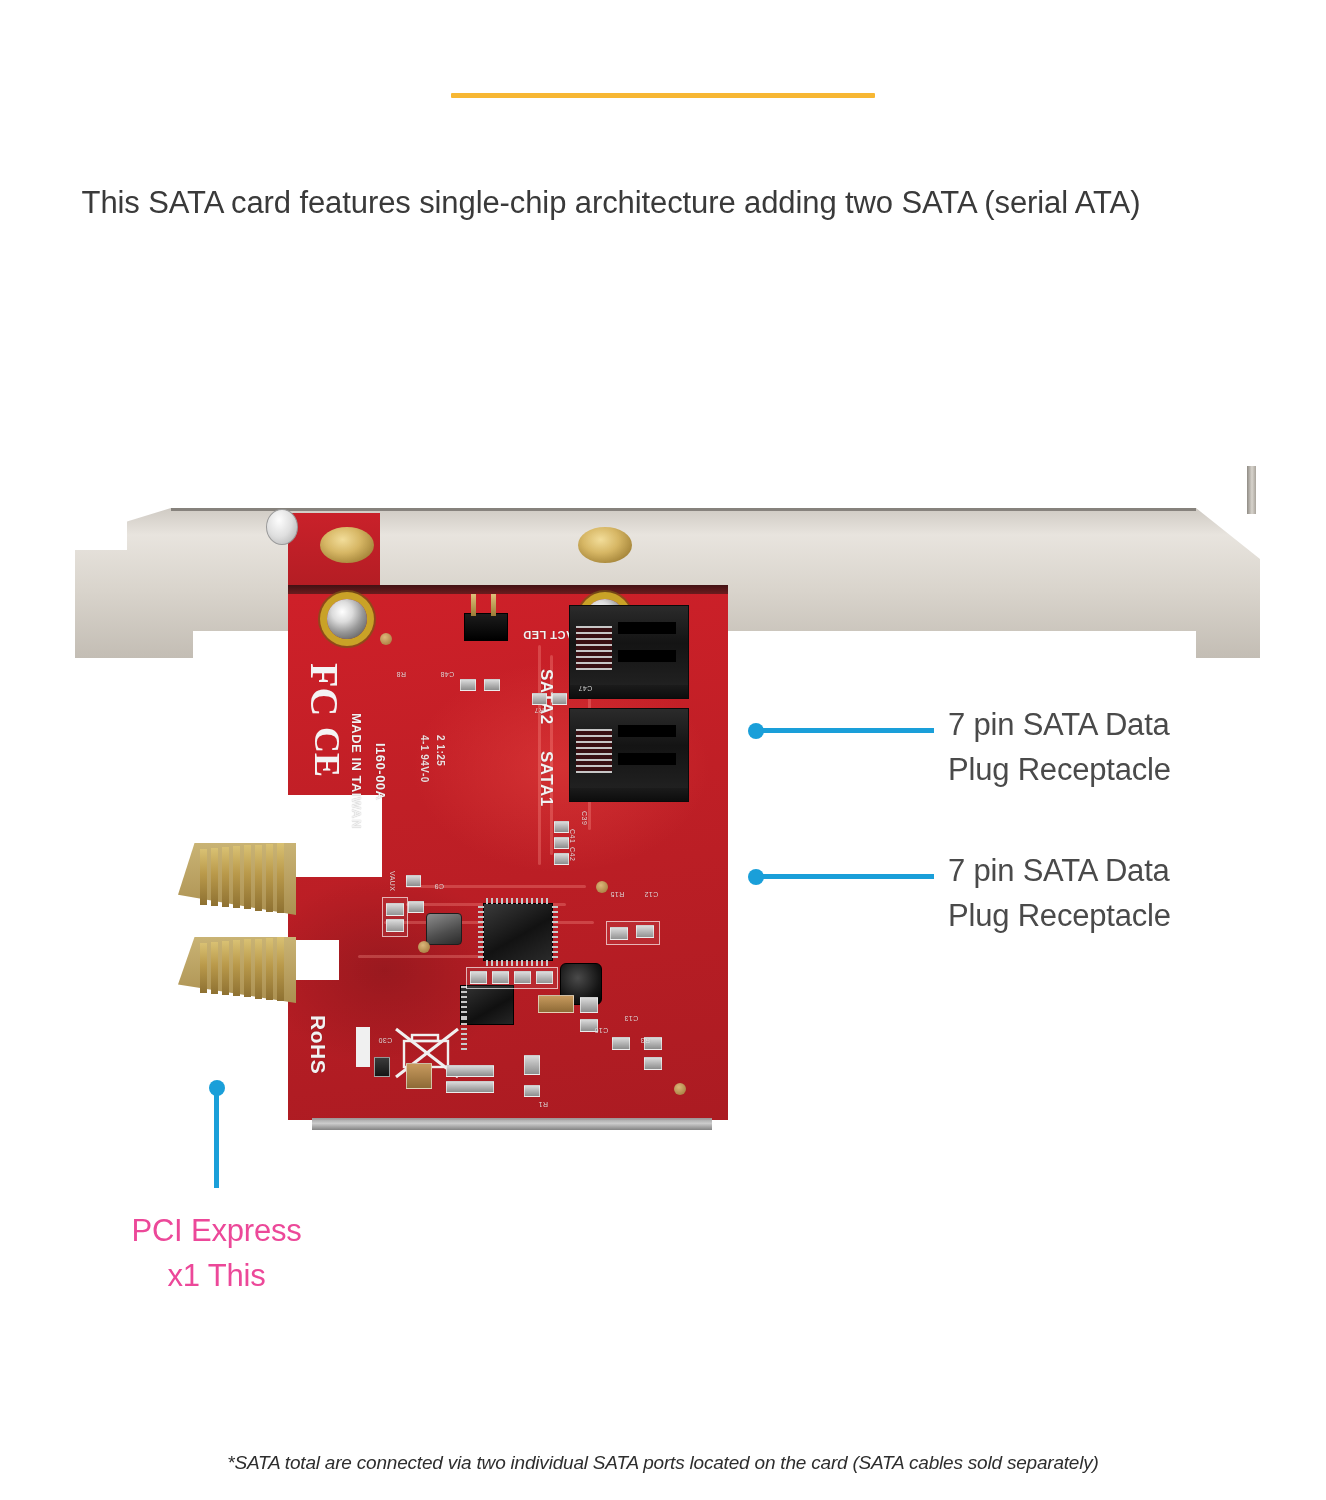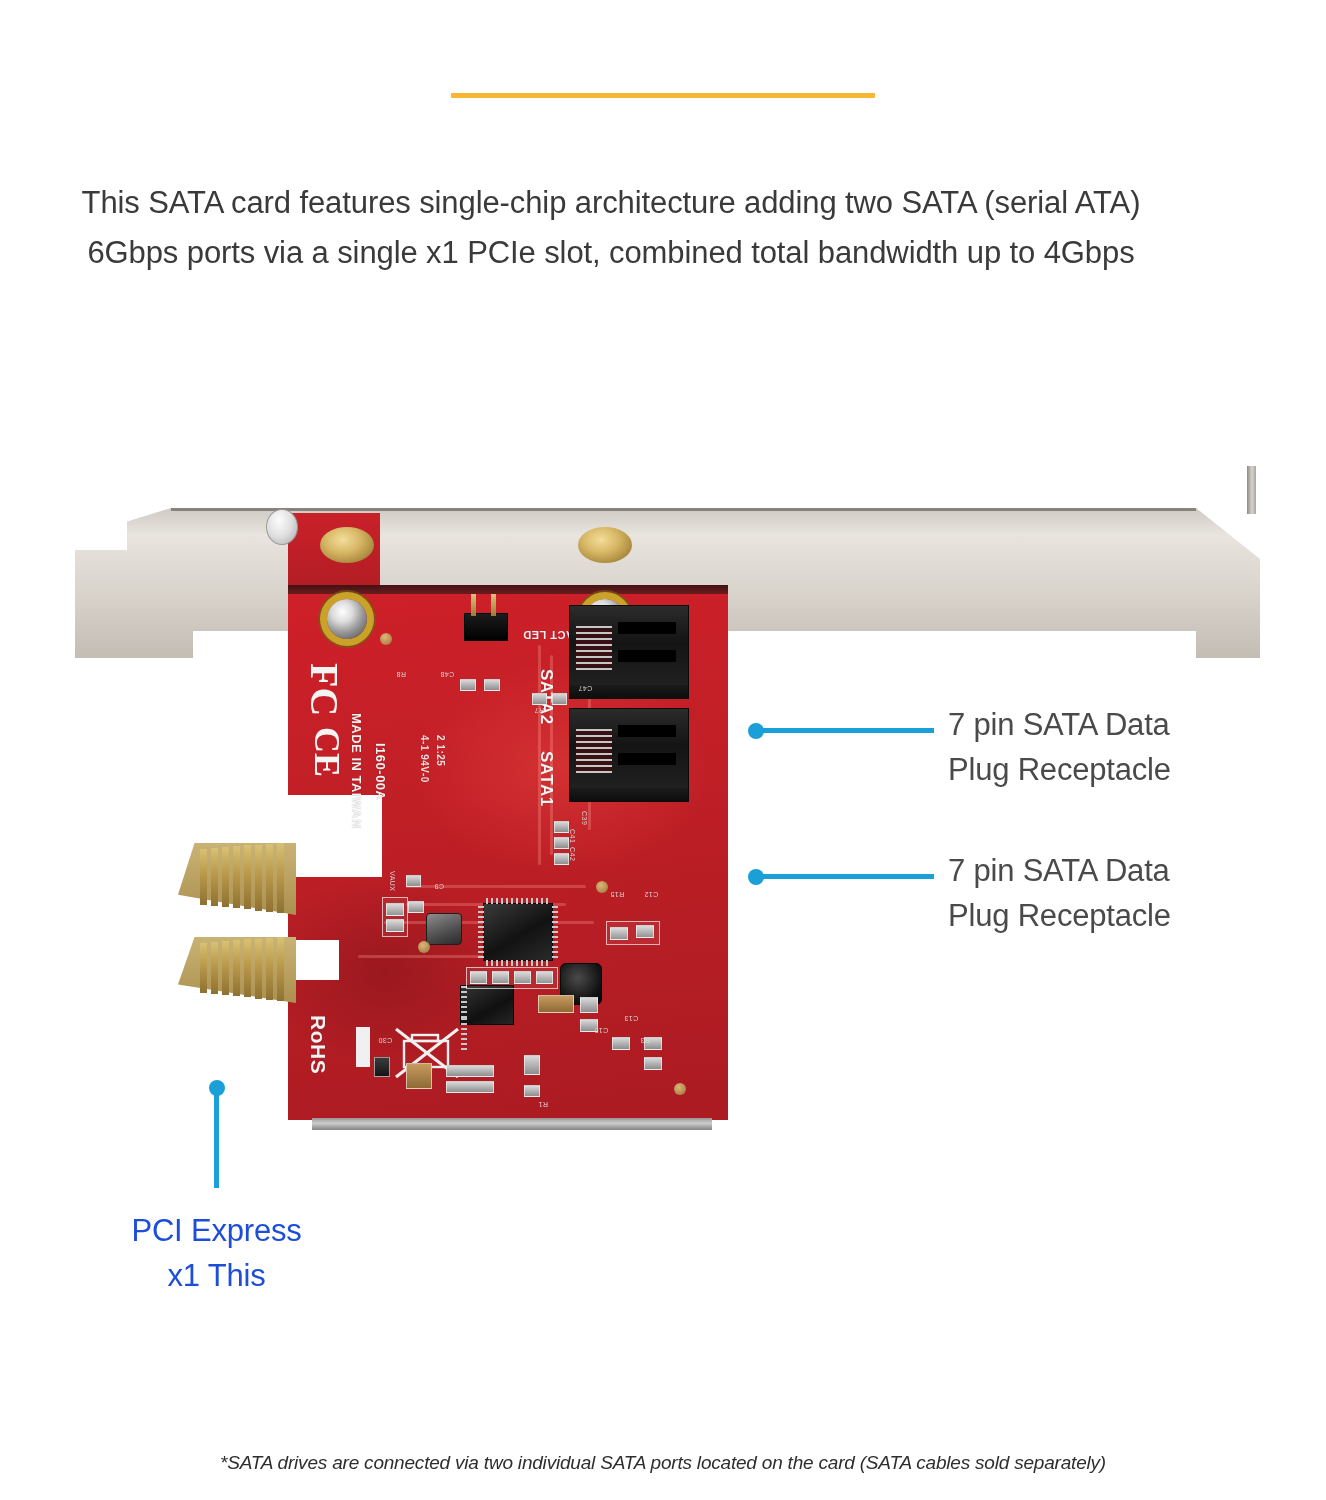--- a/index.html
+++ b/index.html
@@ -49,21 +49,21 @@
   }
   .callout-v{position:absolute;}
   .callout-v .line{
     position:absolute;left:0;top:8px;width:5px;background:#1a9fd9;
   }
   .callout-v .dot{
     position:absolute;left:-5px;top:0;width:16px;height:16px;
     border-radius:50%;background:#1a9fd9;
   }
   .callout-v .label{
-    position:absolute;font-size:31px;font-weight:300;color:#1d4ed8;
+    position:absolute;font-size:31px;font-weight:300;color:#ec4899;
     line-height:45px;white-space:nowrap;text-align:center;letter-spacing:-0.2px;
   }
 
   
   .product{position:absolute;left:0;top:430px;width:1326px;height:790px;}
 
   
   .bracket{
     position:absolute;left:75px;top:78px;width:1185px;height:150px;
   }
@@ -230,21 +230,20 @@
 </style>
 </head>
 <body>
 
 <div class="page">
 
   <div class="rule"></div>
 
   <div class="subtitle">
     <div>This SATA card features single-chip architecture adding two SATA (serial ATA)</div>
-    <div>6Gbps ports via a single x1 PCIe slot, combined total bandwidth up to 4Gbps</div>
   </div>
 
   <div class="product">
 
     <div class="bracket">
       <div class="bracket-body" style="clip-path:polygon(0 28%,52px 28%,52px 9%,96px 0,1121px 0,1185px 34%,1185px 100%,1121px 100%,1121px 82%,118px 82%,118px 100%,0 100%);"></div>
       <div class="bracket-edge-top"></div>
       <div class="bracket-tab"></div>
     </div>
 
@@ -418,15 +417,15 @@
     <div class="label" style="left:200px;top:19px;">Plug Receptacle</div>
   </div>
 
   <div class="callout-v" style="left:214px;top:1080px;">
     <div class="line" style="height:100px;"></div>
     <div class="dot"></div>
     <div class="label" style="left:-105px;top:128px;width:215px;">PCI Express</div>
     <div class="label" style="left:-105px;top:173px;width:215px;">x1 This</div>
   </div>
 
-  <div class="footnote">*SATA drives are connected via two individual SATA ports located on the card (SATA cables sold separately)</div>
+  <div class="footnote">*SATA total are connected via two individual SATA ports located on the card (SATA cables sold separately)</div>
 
 </div>
 
 </body></html>

